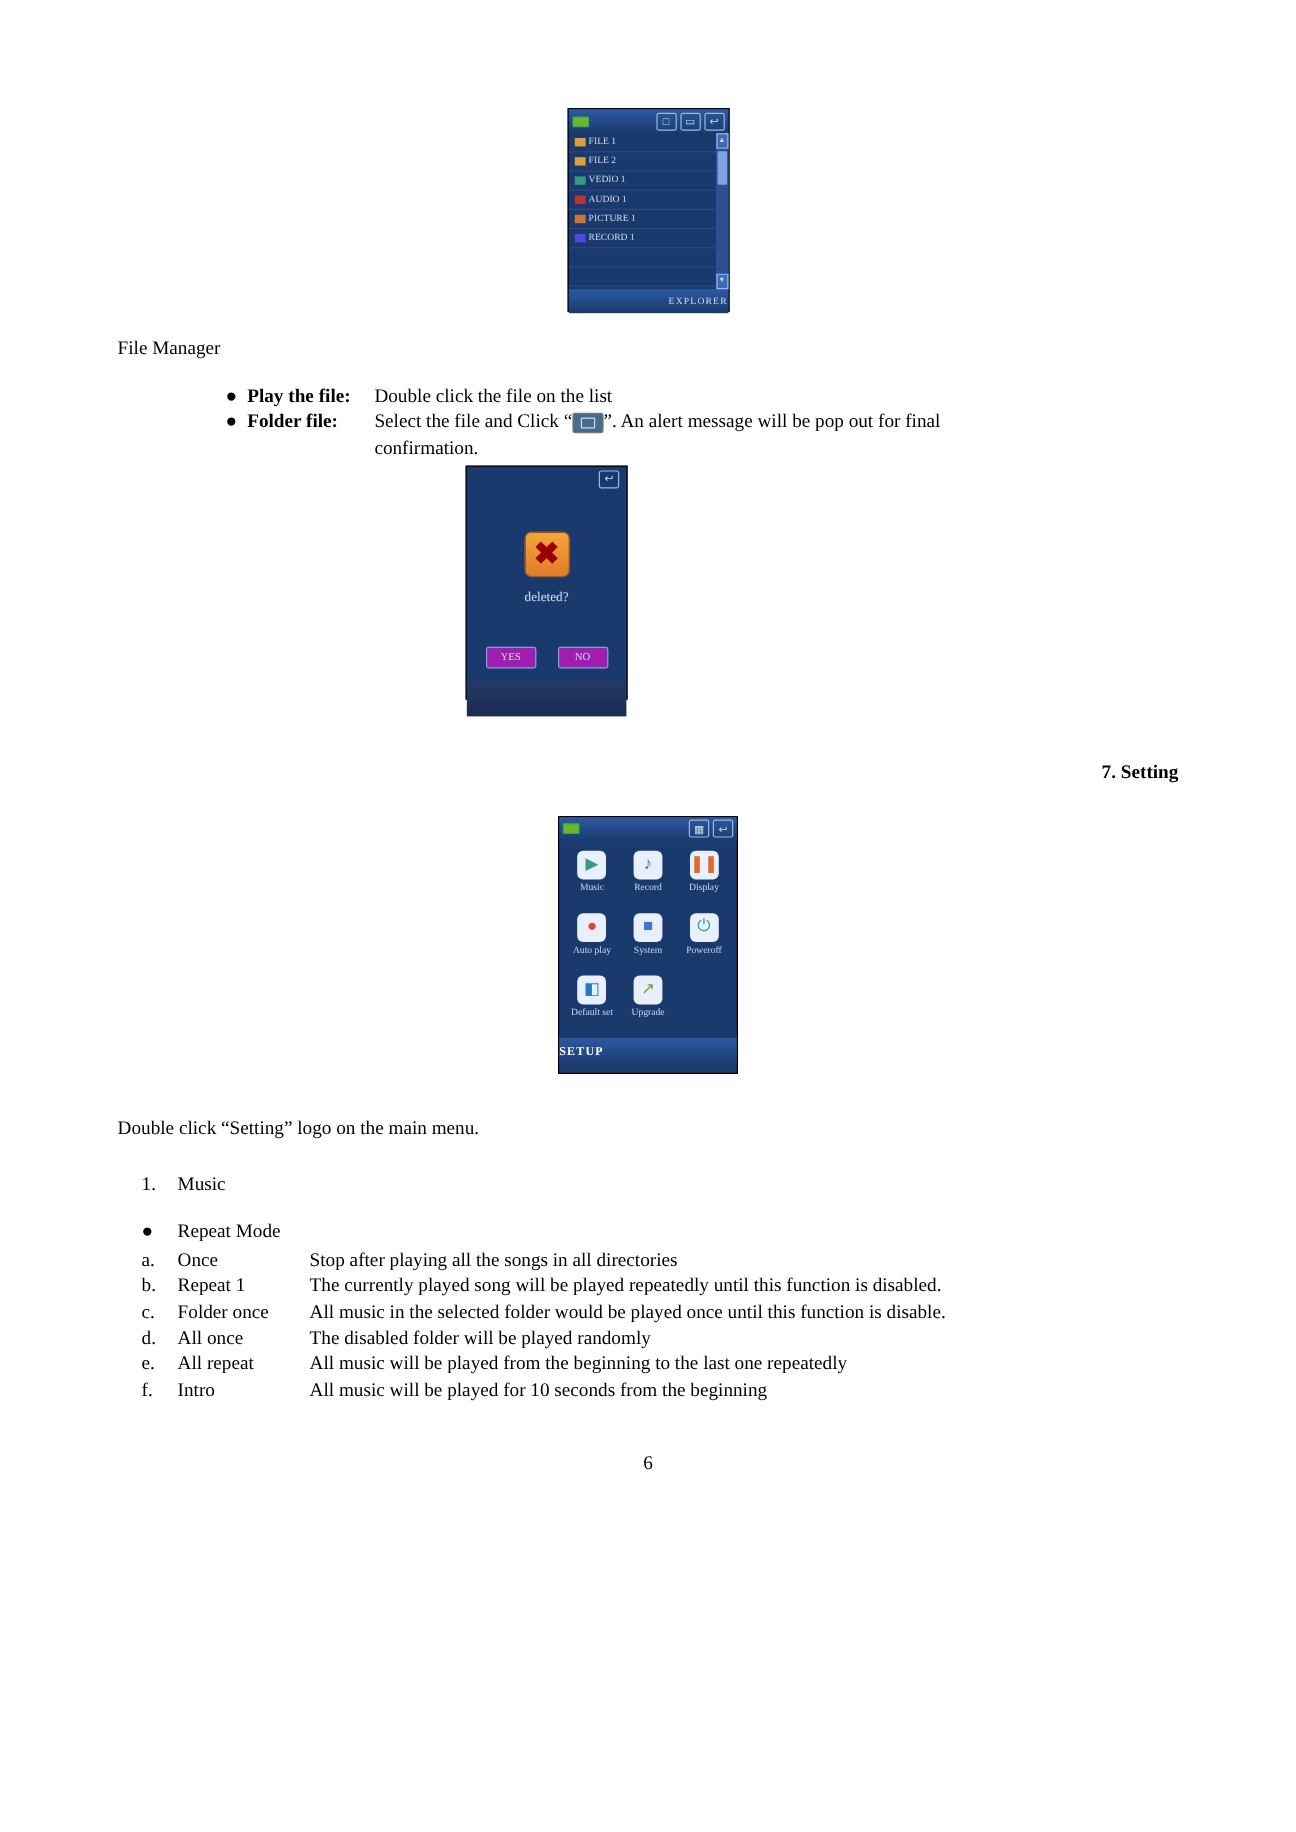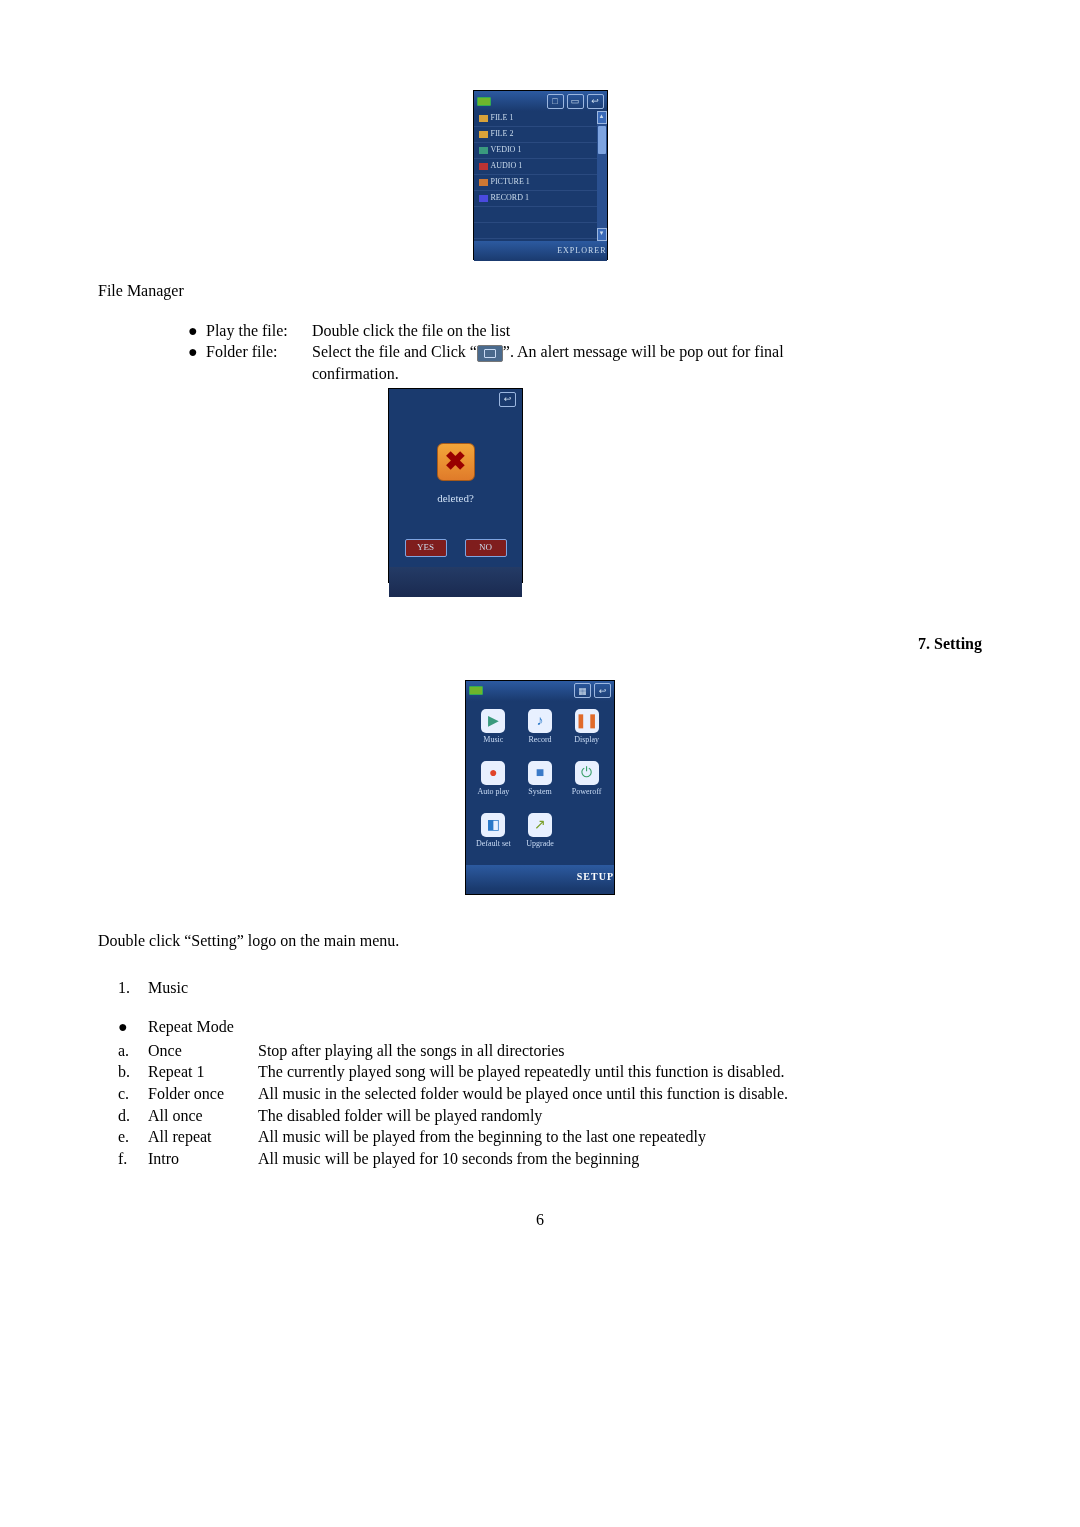--- a/index.html
+++ b/index.html
@@ -63,53 +63,53 @@
   .del-body { height:130px; display:flex; flex-direction:column; align-items:center; justify-content:center; gap:10px;}
   .xicon {
     width:36px; height:36px; background:linear-gradient(#f3a63a,#e07b2a); border-radius:6px; border:1px solid #a65a1a;
     display:flex; align-items:center; justify-content:center; color:#900; font-size:26px; font-weight:bold;
   }
   .del-text { color:#cfe0f5; font-size:11px; }
   .del-btns { display:flex; gap:18px; justify-content:center; padding-bottom:10px;}
   .dlgbtn {
     width:40px; height:16px; border:1px solid #7ea4e0; border-radius:2px;
     color:#cde; font-size:9px; text-align:center; line-height:14px;
-    background:#7f1d1d;
+    background:#a21caf;
   }
   .del-foot { height:30px; background:linear-gradient(#243b66,#1a2a50); }
 
   
   .setup-shot { width:150px; height:215px; }
   .setup-grid { display:grid; grid-template-columns:repeat(3,1fr); gap:0; padding:8px 4px 0 4px; }
   .setup-cell { display:flex; flex-direction:column; align-items:center; gap:2px; height:52px; }
   .setup-ico {
     width:24px; height:24px; border-radius:5px; background:#e8f0ff;
     display:flex; align-items:center; justify-content:center; font-size:14px;
   }
   .setup-lbl { font-size:8px; color:#c9dbf5; }
-  .setup-bottom { height:24px; text-align:right; color:#fff; font-size:10px; font-weight:bold; line-height:24px; letter-spacing:1px; background:linear-gradient(#2c5aa0,#1a3a6e);}
+  .setup-bottom { height:24px; text-align:left; color:#fff; font-size:10px; font-weight:bold; line-height:24px; letter-spacing:1px; background:linear-gradient(#2c5aa0,#1a3a6e);}
 
   
   .inline-del-icon {
     display:inline-block; width:24px; height:15px; vertical-align:middle;
     border:1px solid #777; border-radius:2px; background:#4a6a8d;
     position:relative;
   }
   .inline-del-icon::after{
     content:""; position:absolute; left:6px; top:3px; width:10px; height:7px;
     border:1px solid #c9dbf5; border-radius:1px;
   }
 
   
   .body-text { margin-top:20px; }
   .section-heading { font-weight:bold; margin-top:50px; margin-bottom:25px;text-align:right; }
   .bulleted { margin-left:90px; }
   .row { display:flex; }
   .bullet-col { width:18px; }
-  .label-col { width:106px; }
+  .label-col { width:106px;font-weight:bold; }
   .desc-col { flex:1; }
   .cont { margin-left:124px; }
 
   .numlist { margin-top:25px; margin-left:20px; }
   .numrow { display:flex; }
   .numlist .idx { width:30px; }
   .numlist .lbl { }
 
   .bul2 { display:flex; margin-top:18px; margin-left:20px; }
   .bul2 .dot { width:30px; }

